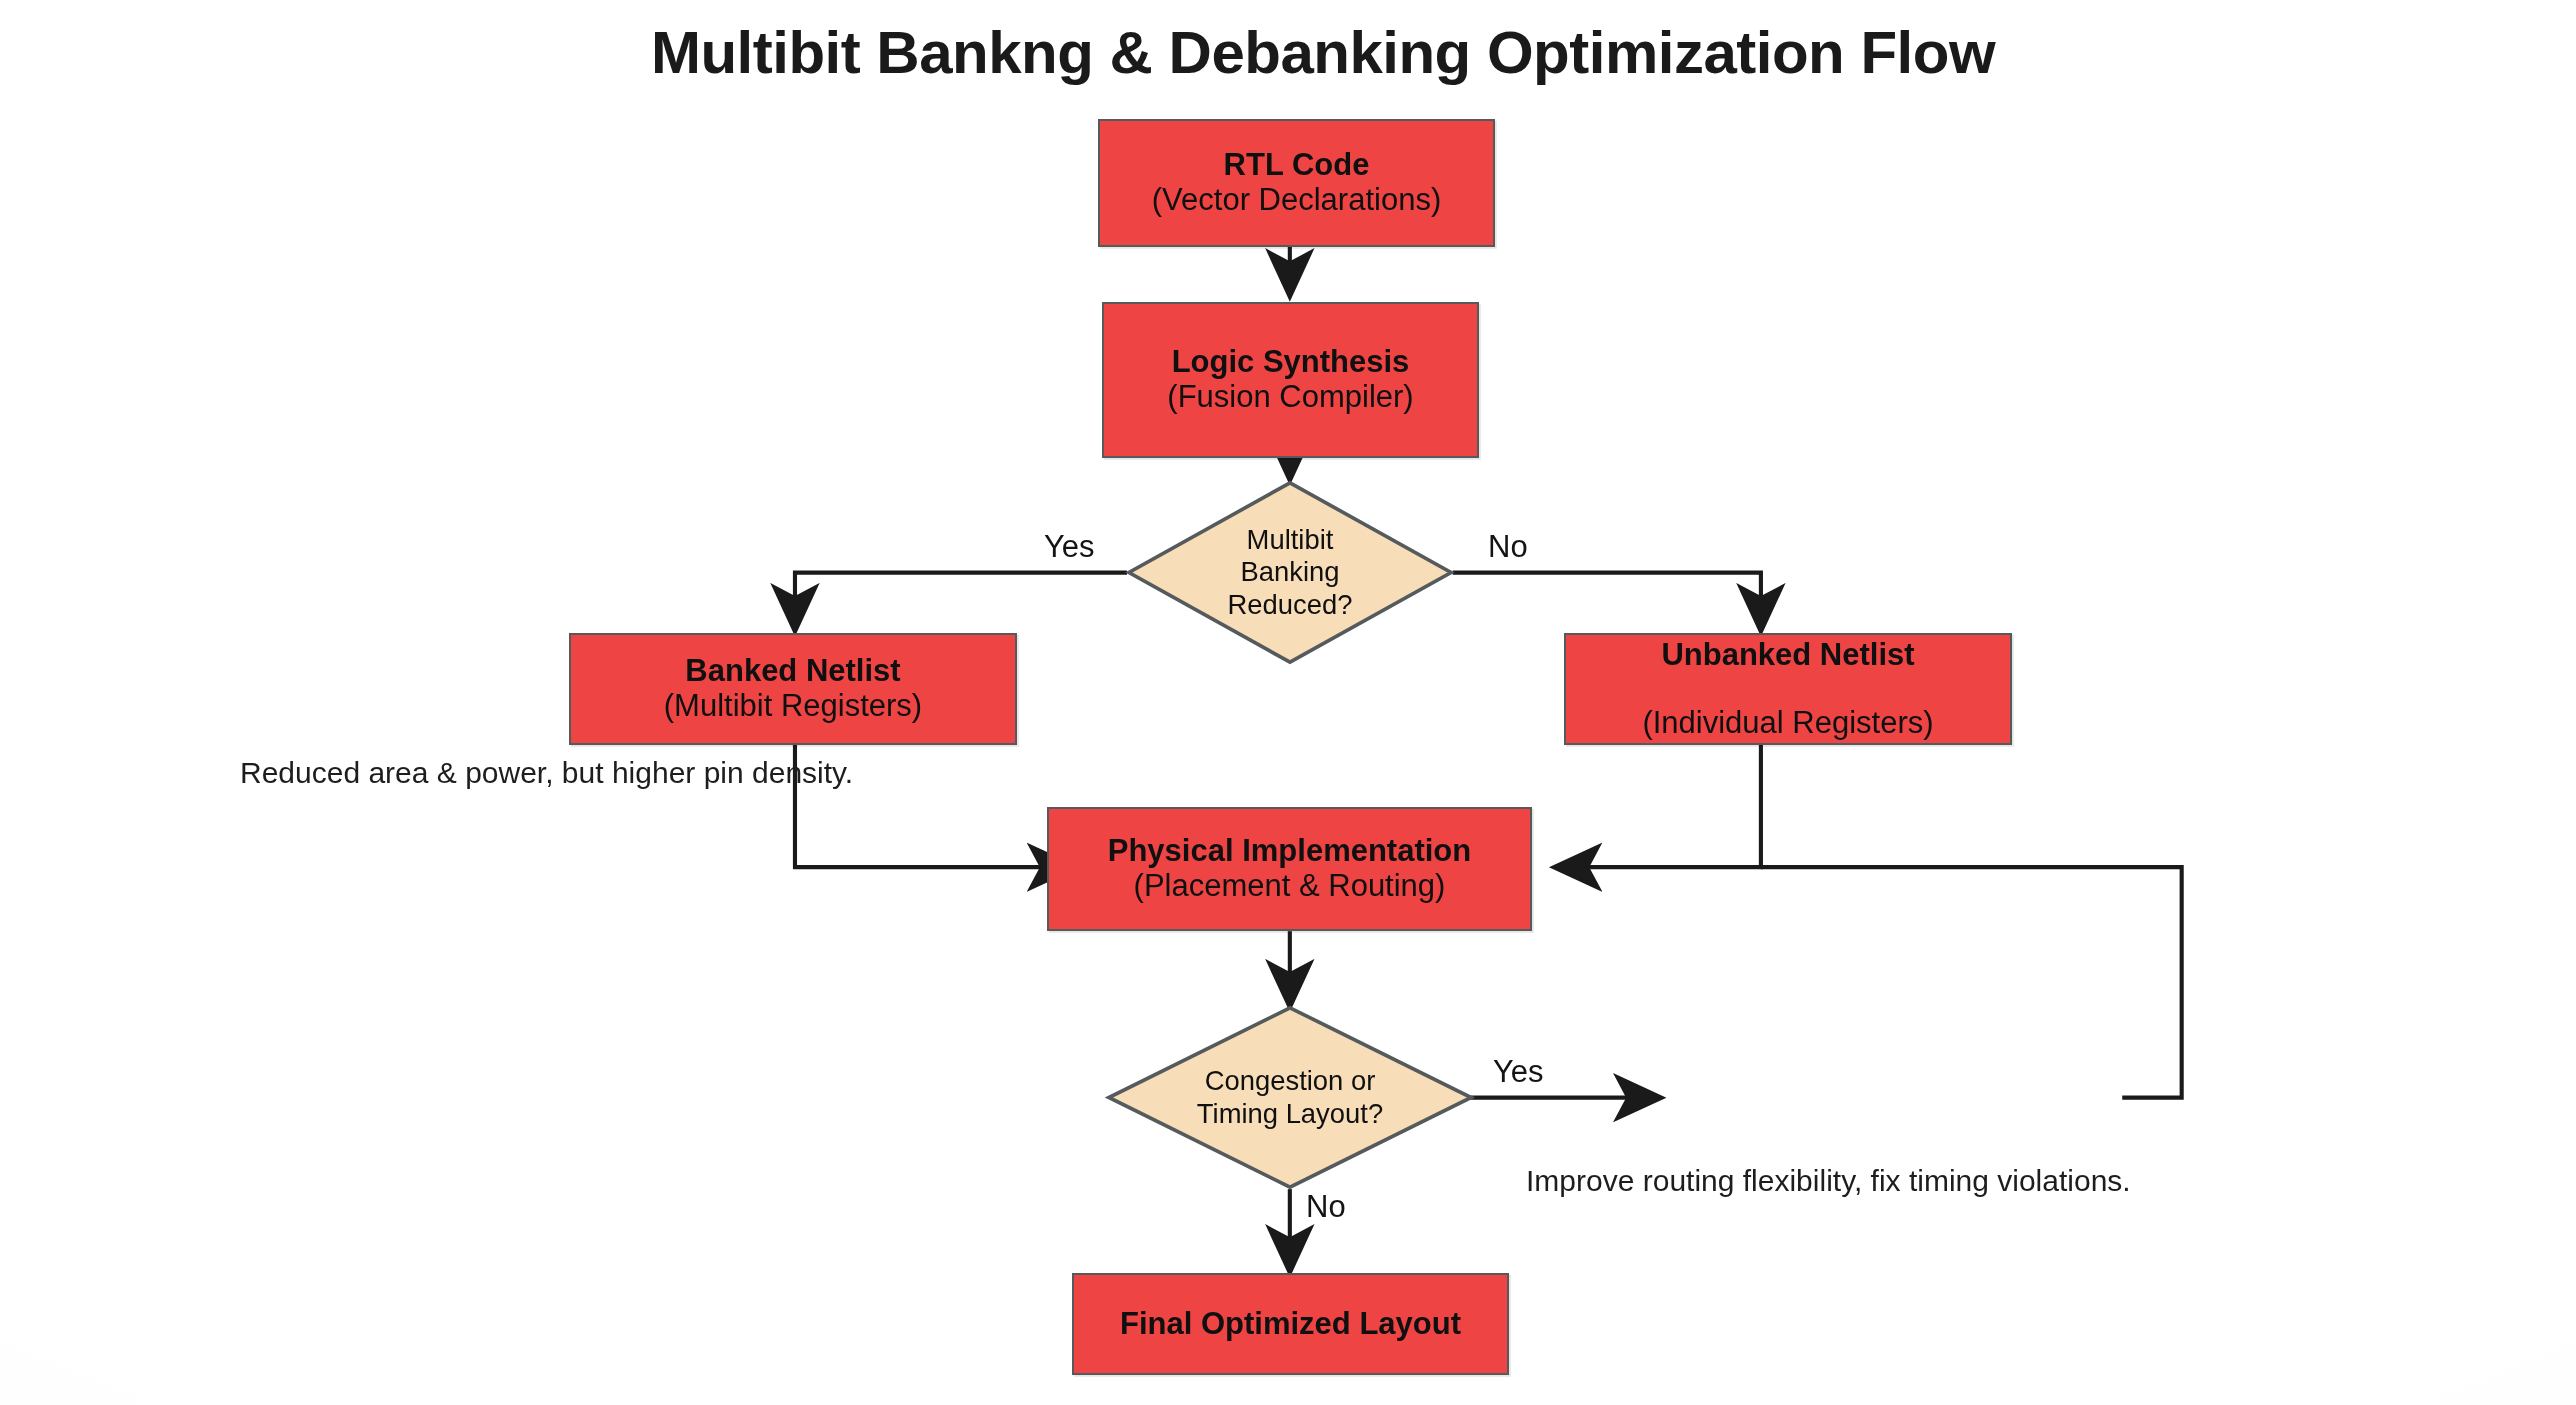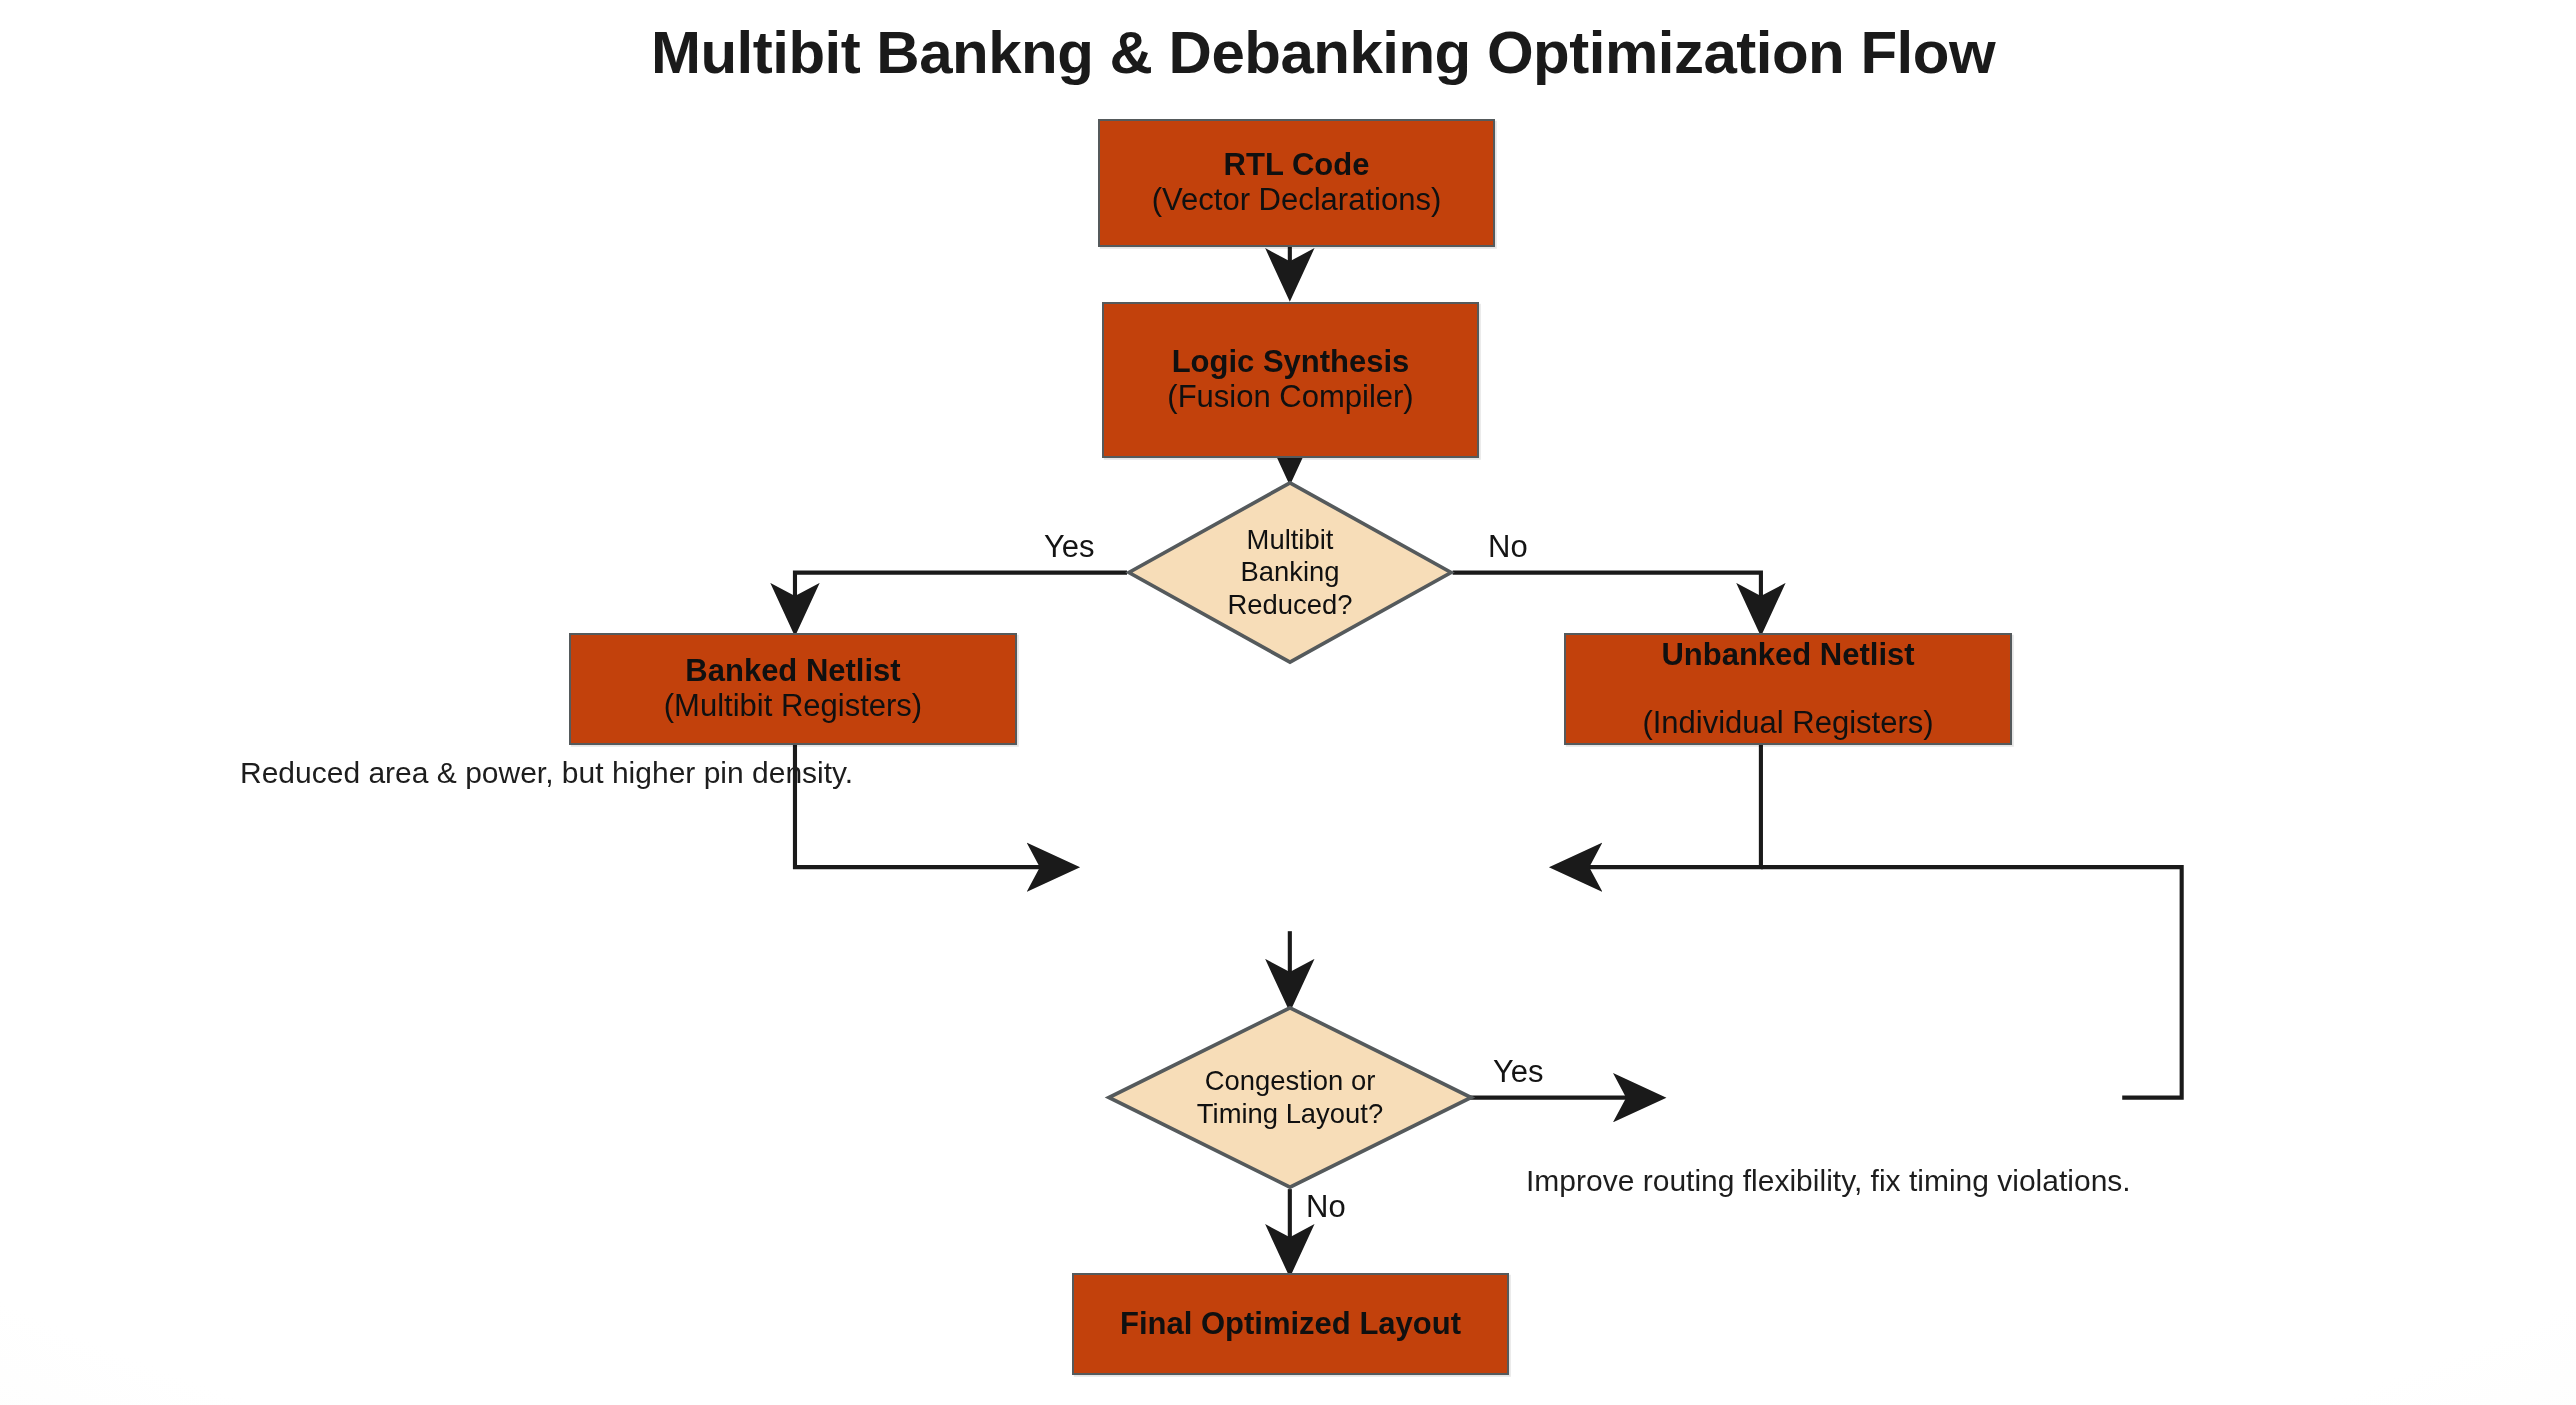--- a/index.html
+++ b/index.html
@@ -33,21 +33,21 @@
     font-size: 60px;
     font-weight: bold;
     color: #1a1a1a;
     letter-spacing: -0.5px;
     white-space: nowrap;
     margin-left: 35px;
   }
   .node {
     position: absolute;
     box-sizing: border-box;
-    background: #c2410c;
+    background: #ef4444;
     border: 2.7px solid #555a5c;
     display: flex;
     flex-direction: column;
     align-items: center;
     justify-content: center;
     text-align: center;
     color: #101010;
     box-shadow: 1.8px 1.8px 0 rgba(0,0,0,0.10);
   }
   .node .t1 {
@@ -168,20 +168,24 @@
   <div class="node" style="left:569px; top:633px; width:448px; height:112px;">
     <div class="t1">Banked Netlist</div>
     <div class="t2">(Multibit Registers)</div>
   </div>
 
   <div class="node" style="left:1564px; top:633px; width:448px; height:112px;gap:33px;">
     <div class="t1">Unbanked Netlist</div>
     <div class="t2">(Individual Registers)</div>
   </div>
 
+  <div class="node" style="left:1047px; top:807px; width:485px; height:124px;">
+    <div class="t1">Physical Implementation</div>
+    <div class="t2">(Placement &amp; Routing)</div>
+  </div>
 
   <div class="diamond-wrap" style="left:1107px; top:1006px; width:366px; height:183px;">
     <svg width="366" height="183" viewBox="0 0 400 200">
       <polygon points="200,2 398,100 200,198 2,100" fill="#f7ddb8" stroke="#555a5c" stroke-width="4"></polygon>
     </svg>
     <div class="diamond-label">
       <span>Congestion or</span>
       <span>Timing Layout?</span>
     </div>
   </div>

